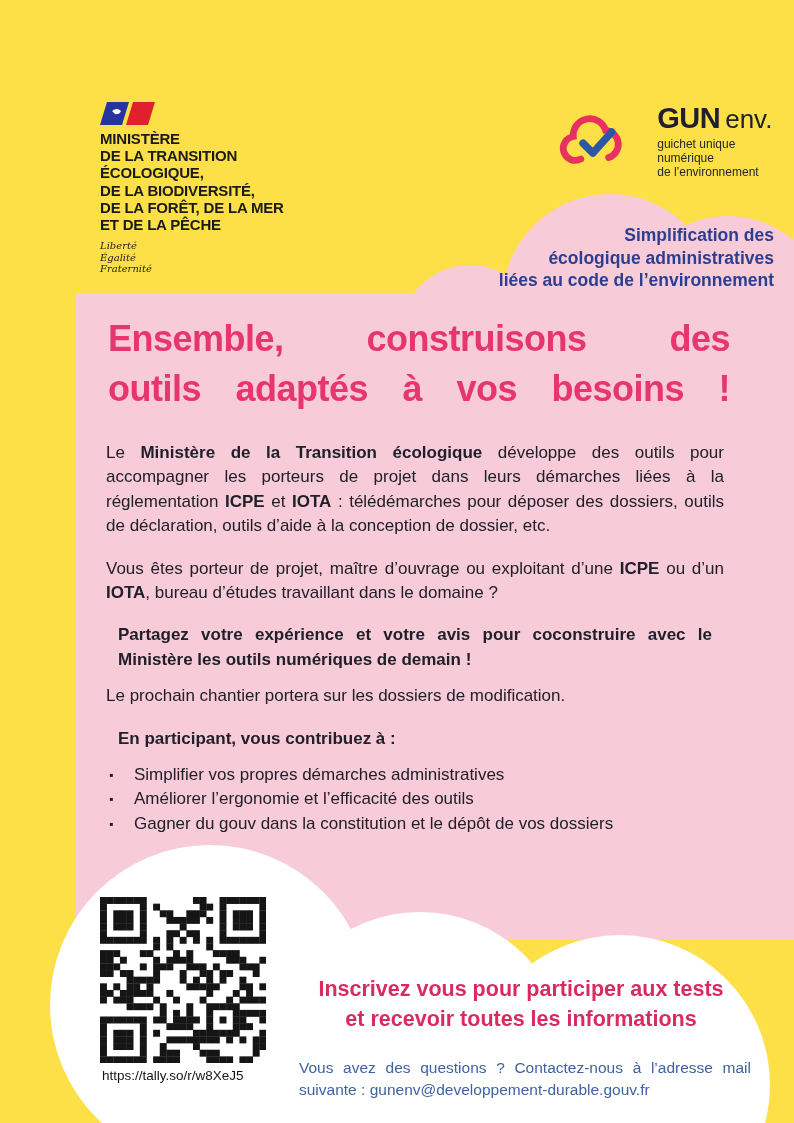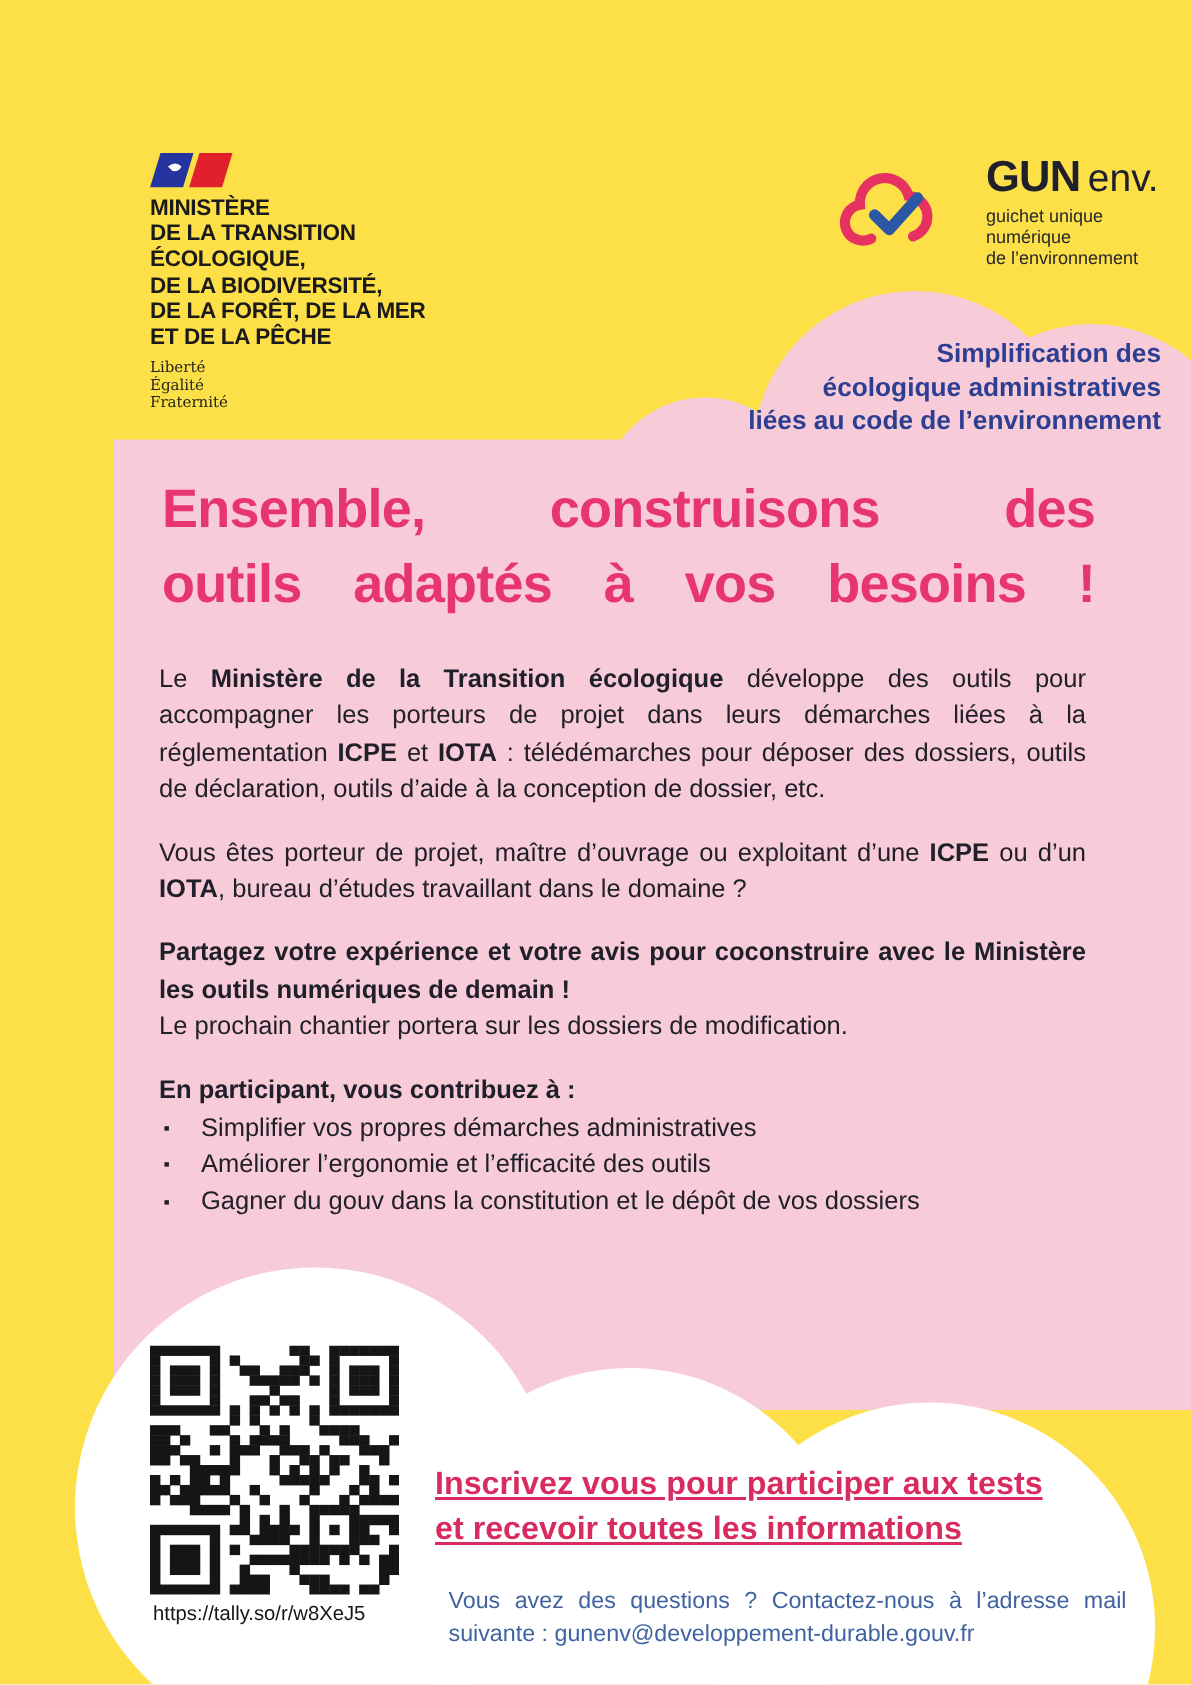--- a/index.html
+++ b/index.html
@@ -15,51 +15,51 @@
   .white-bump{position:absolute;background:#ffffff;border-radius:50%;z-index:1;}
   .wb-a{left:50px;top:845px;width:320px;height:320px;}
   .wb-b{left:272px;top:912px;width:296px;height:296px;}
   .wb-c{left:470px;top:935px;width:300px;height:300px;}
   
   .layer{position:absolute;z-index:2;}
   
   .ministry{left:100px;top:102px;color:#1a1a1a;}
   .flag{display:block;margin-bottom:5px;}
   .min-line{font-weight:700;font-size:15px;line-height:17.2px;letter-spacing:-0.2px;}
-  .motto{margin-top:7px;font-family:"DejaVu Serif",serif;
+  .motto{margin-top:7px;font-family:"DejaVu Serif",serif;font-style:italic;
          font-size:10px;line-height:11.6px;color:#222;}
   
   .gun{left:556px;top:100px;display:flex;align-items:flex-start;gap:17px;}
   .gun-text{margin-left:9px;padding-top:2px;color:#20202c;}
   .gun-word{white-space:nowrap;}
   .gun-bold{font-weight:800;font-size:29px;letter-spacing:-0.5px;}
   .gun-light{font-weight:300;font-size:26px;margin-left:5px;}
   .gun-sub{font-size:12px;line-height:14px;margin-top:2px;color:#26262e;}
   
   .banner{right:20px;top:224px;width:370px;text-align:right;
           color:#2c3e92;font-weight:700;font-size:17.5px;line-height:22.5px;}
   
   .title{left:108px;top:314px;width:622px;color:#e7356f;font-weight:700;
          font-size:36px;line-height:50px;letter-spacing:-0.5px;}
   .title-line{text-align:justify;text-align-last:justify;}
   
   .body{left:106px;top:441px;width:618px;color:#20202a;font-size:17px;
         line-height:24.4px;text-align:justify;}
   .body p{margin:0 0 18px 0;}
-  .body .tight{margin:0;}
+  .body .tight{margin:12px;}
   .b{font-weight:700;}
   ul.benefits{list-style:none;margin:1px;padding:0;}
   ul.benefits li{position:relative;padding-left:27px;}
   ul.benefits li::before{content:"▪";position:absolute;left:2px;top:0;font-size:12px;}
   
   .qr{left:100px;top:897px;width:166px;height:166px;}
   .qr svg{display:block;}
   .qr-url{left:102px;top:1068px;font-size:13.5px;color:#15151c;}
-  .cta{left:290px;top:974px;width:462px;color:#d82b60;
-       font-weight:700;font-size:21.5px;line-height:30px;text-decoration:underline;}
+  .cta{left:290px;top:974px;width:462px;text-align:center;color:#d82b60;
+       font-weight:700;font-size:21.5px;line-height:30px;}
   .contact{left:299px;top:1041px;width:452px;color:#3f62a0;font-size:15.5px;
            line-height:22px;text-align:justify;}
 </style>
 </head>
 <body>
 
 <div class="page">
 
   <div class="pink pink-rect"></div>
   <div class="pink bump bump-med"></div>

